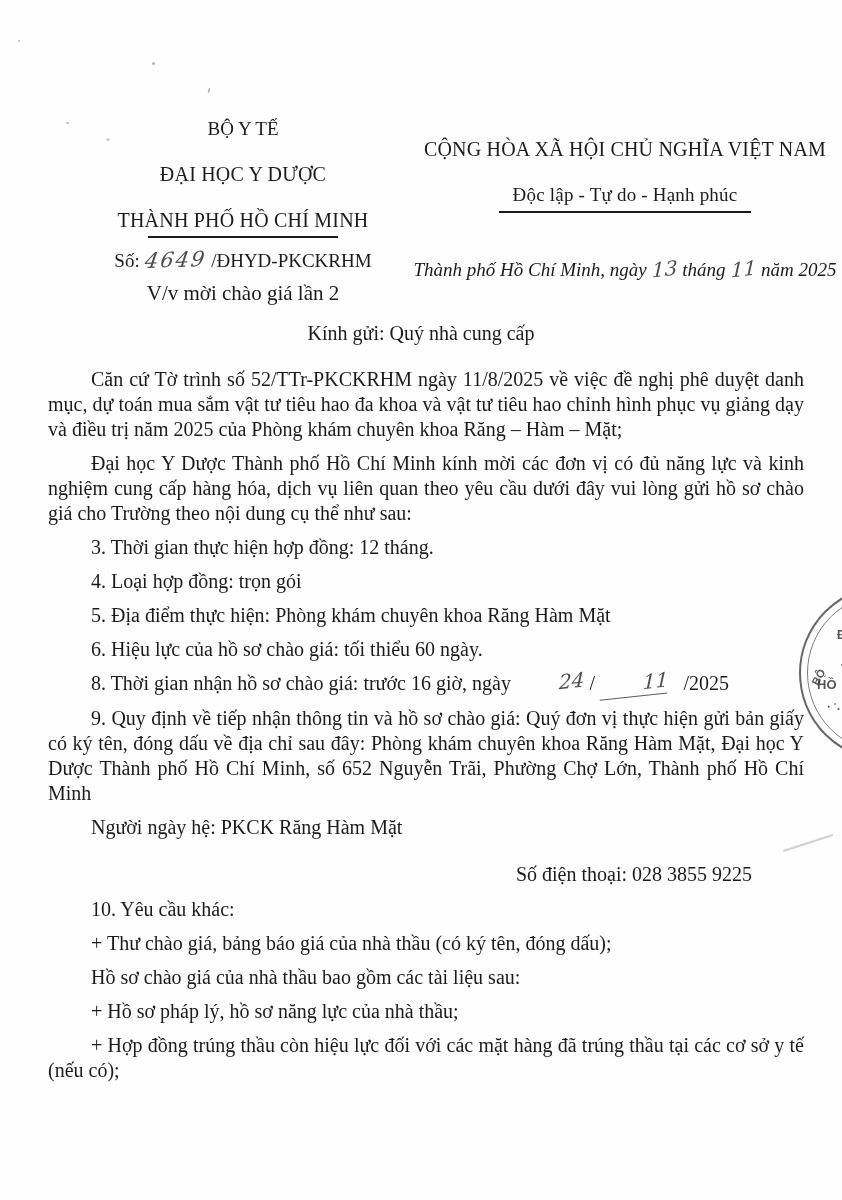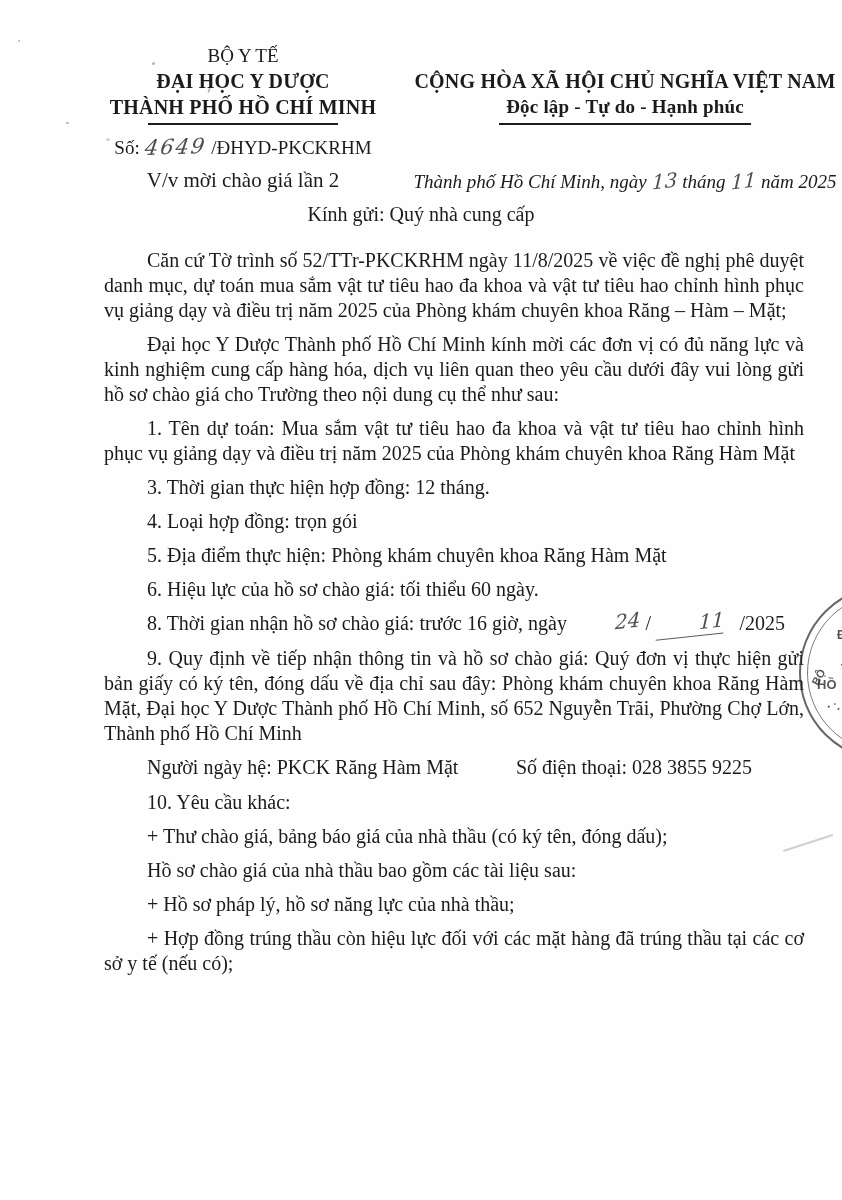--- a/index.html
+++ b/index.html
@@ -8,36 +8,35 @@
     width: 842px;
     height: 1200px;
     background: #fefefe;
     overflow: hidden;
     font-family: "Liberation Serif", serif;
     color: #1b1b1b;
   }
   
   .header {
     display: flex;
-    padding-top: 43px;
-    align-items: flex-end;
+    padding-top: 116px;
   }
   .hdr-left {
     width: 330px;
     margin-left: 78px;
     text-align: center;
     flex-shrink: 0;
   }
   .hdr-right {
     width: 436px;
     margin-left: 0;
     text-align: center;
   }
   .hdr-line     { font-size: 19px; line-height: 25px; }
-  .hdr-bold     { font-weight: bold; font-size: 20px; line-height: 26px; letter-spacing: .2px; }
+  .hdr-bold     { font-weight: normal; font-size: 20px; line-height: 26px; letter-spacing: .2px; margin-top: 20px; }
   .rule-left    { width: 190px; border-bottom: 2px solid #1b1b1b; margin: 3px auto 10px auto; }
   .rule-right   { width: 252px; border-bottom: 2px solid #1b1b1b; margin: 3px auto 0 auto; }
   .doc-number   { font-size: 19px; margin-top: 6px; white-space: nowrap; }
   .subject-line { font-size: 21px; margin-top: 9px; }
   .date-line    { font-style: italic; font-size: 19px; margin-top: 44px; white-space: nowrap; }
   
   .hw {
     display: inline-block;
     font-family: "DejaVu Serif", serif;
     font-style: italic;
@@ -45,40 +44,40 @@
     transform: rotate(-6deg) skewX(-8deg);
     margin: 0 5px;
     font-size: 20px;
   }
   .hw-num { font-size: 21px; letter-spacing: 2px; transform: rotate(-2deg) skewX(-10deg); }
   .hw-u   { border-bottom: 1.5px solid #5a5a5e; }
   
   .salutation {
     text-align: center;
     font-size: 20px;
-    margin-top: 10px;
+    margin-top: 16px;
   }
   .body-text {
-    padding: 22px 38px 0 104px;
+    padding: 22px 38px 0 48px;
     font-size: 20px;
   }
   .para {
     margin: 0 0 9px 0;
     text-align: justify;
     text-indent: 43px;
     line-height: 25px;
   }
   .contact {
     display: flex;
     padding-left: 43px;
     text-indent: 0;
     margin-top: 3px;
     margin-bottom: 10px;
   }
-  .contact .phone { margin-left: auto; margin-right: 52px; }
+  .contact .phone { margin-left: auto; margin-right: 52px; margin-top: 47px; }
   
   .stamp {
     position: absolute;
     top: 585px;
     left: 799px;
     width: 172px;
     height: 172px;
     border: 2.5px solid rgba(45,45,48,.72);
     border-radius: 50%;
   }
@@ -143,21 +142,20 @@
       <div class="rule-right"></div>
       <div class="date-line"><span>Thành phố Hồ Chí Minh, ngày</span><span class="hw">13</span><span>tháng</span><span class="hw">11</span><span>năm 2025</span></div>
     </div>
   </div>
 
   <div class="salutation">Kính gửi: Quý nhà cung cấp</div>
 
   <div class="body-text">
     <p class="para">Căn cứ Tờ trình số 52/TTr-PKCKRHM ngày 11/8/2025 về việc đề nghị phê duyệt danh mục, dự toán mua sắm vật tư tiêu hao đa khoa và vật tư tiêu hao chỉnh hình phục vụ giảng dạy và điều trị năm 2025 của Phòng khám chuyên khoa Răng – Hàm – Mặt;</p>
     <p class="para">Đại học Y Dược Thành phố Hồ Chí Minh kính mời các đơn vị có đủ năng lực và kinh nghiệm cung cấp hàng hóa, dịch vụ liên quan theo yêu cầu dưới đây vui lòng gửi hồ sơ chào giá cho Trường theo nội dung cụ thể như sau:</p>
-    <p class="para">1. Tên dự toán: Mua sắm vật tư tiêu hao đa khoa và vật tư tiêu hao chỉnh hình phục vụ giảng dạy và điều trị năm 2025 của Phòng khám chuyên khoa Răng Hàm Mặt</p>
     <p class="para">3. Thời gian thực hiện hợp đồng: 12 tháng.</p>
     <p class="para">4. Loại hợp đồng: trọn gói</p>
     <p class="para">5. Địa điểm thực hiện: Phòng khám chuyên khoa Răng Hàm Mặt</p>
     <p class="para">6. Hiệu lực của hồ sơ chào giá: tối thiểu 60 ngày.</p>
     <p class="para"><span>8. Thời gian nhận hồ sơ chào giá: trước 16 giờ, ngày</span><span class="hw">24</span><span>/</span><span class="hw hw-u">11</span>&nbsp;&nbsp;<span>/2025</span></p>
     <p class="para">9. Quy định về tiếp nhận thông tin và hồ sơ chào giá: Quý đơn vị thực hiện gửi bản giấy có ký tên, đóng dấu về địa chỉ sau đây: Phòng khám chuyên khoa Răng Hàm Mặt, Đại học Y Dược Thành phố Hồ Chí Minh, số 652 Nguyễn Trãi, Phường Chợ Lớn, Thành phố Hồ Chí Minh</p>
     <p class="para contact">
       <span>Người ngày hệ: PKCK Răng Hàm Mặt</span>
       <span class="phone">Số điện thoại: 028 3855 9225</span>
     </p>

